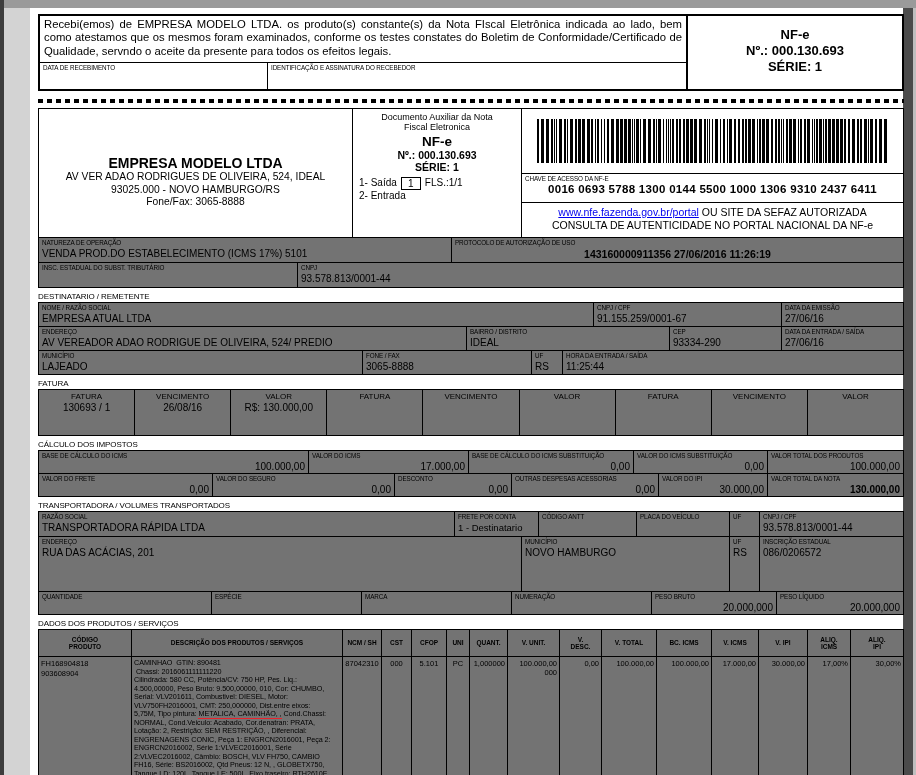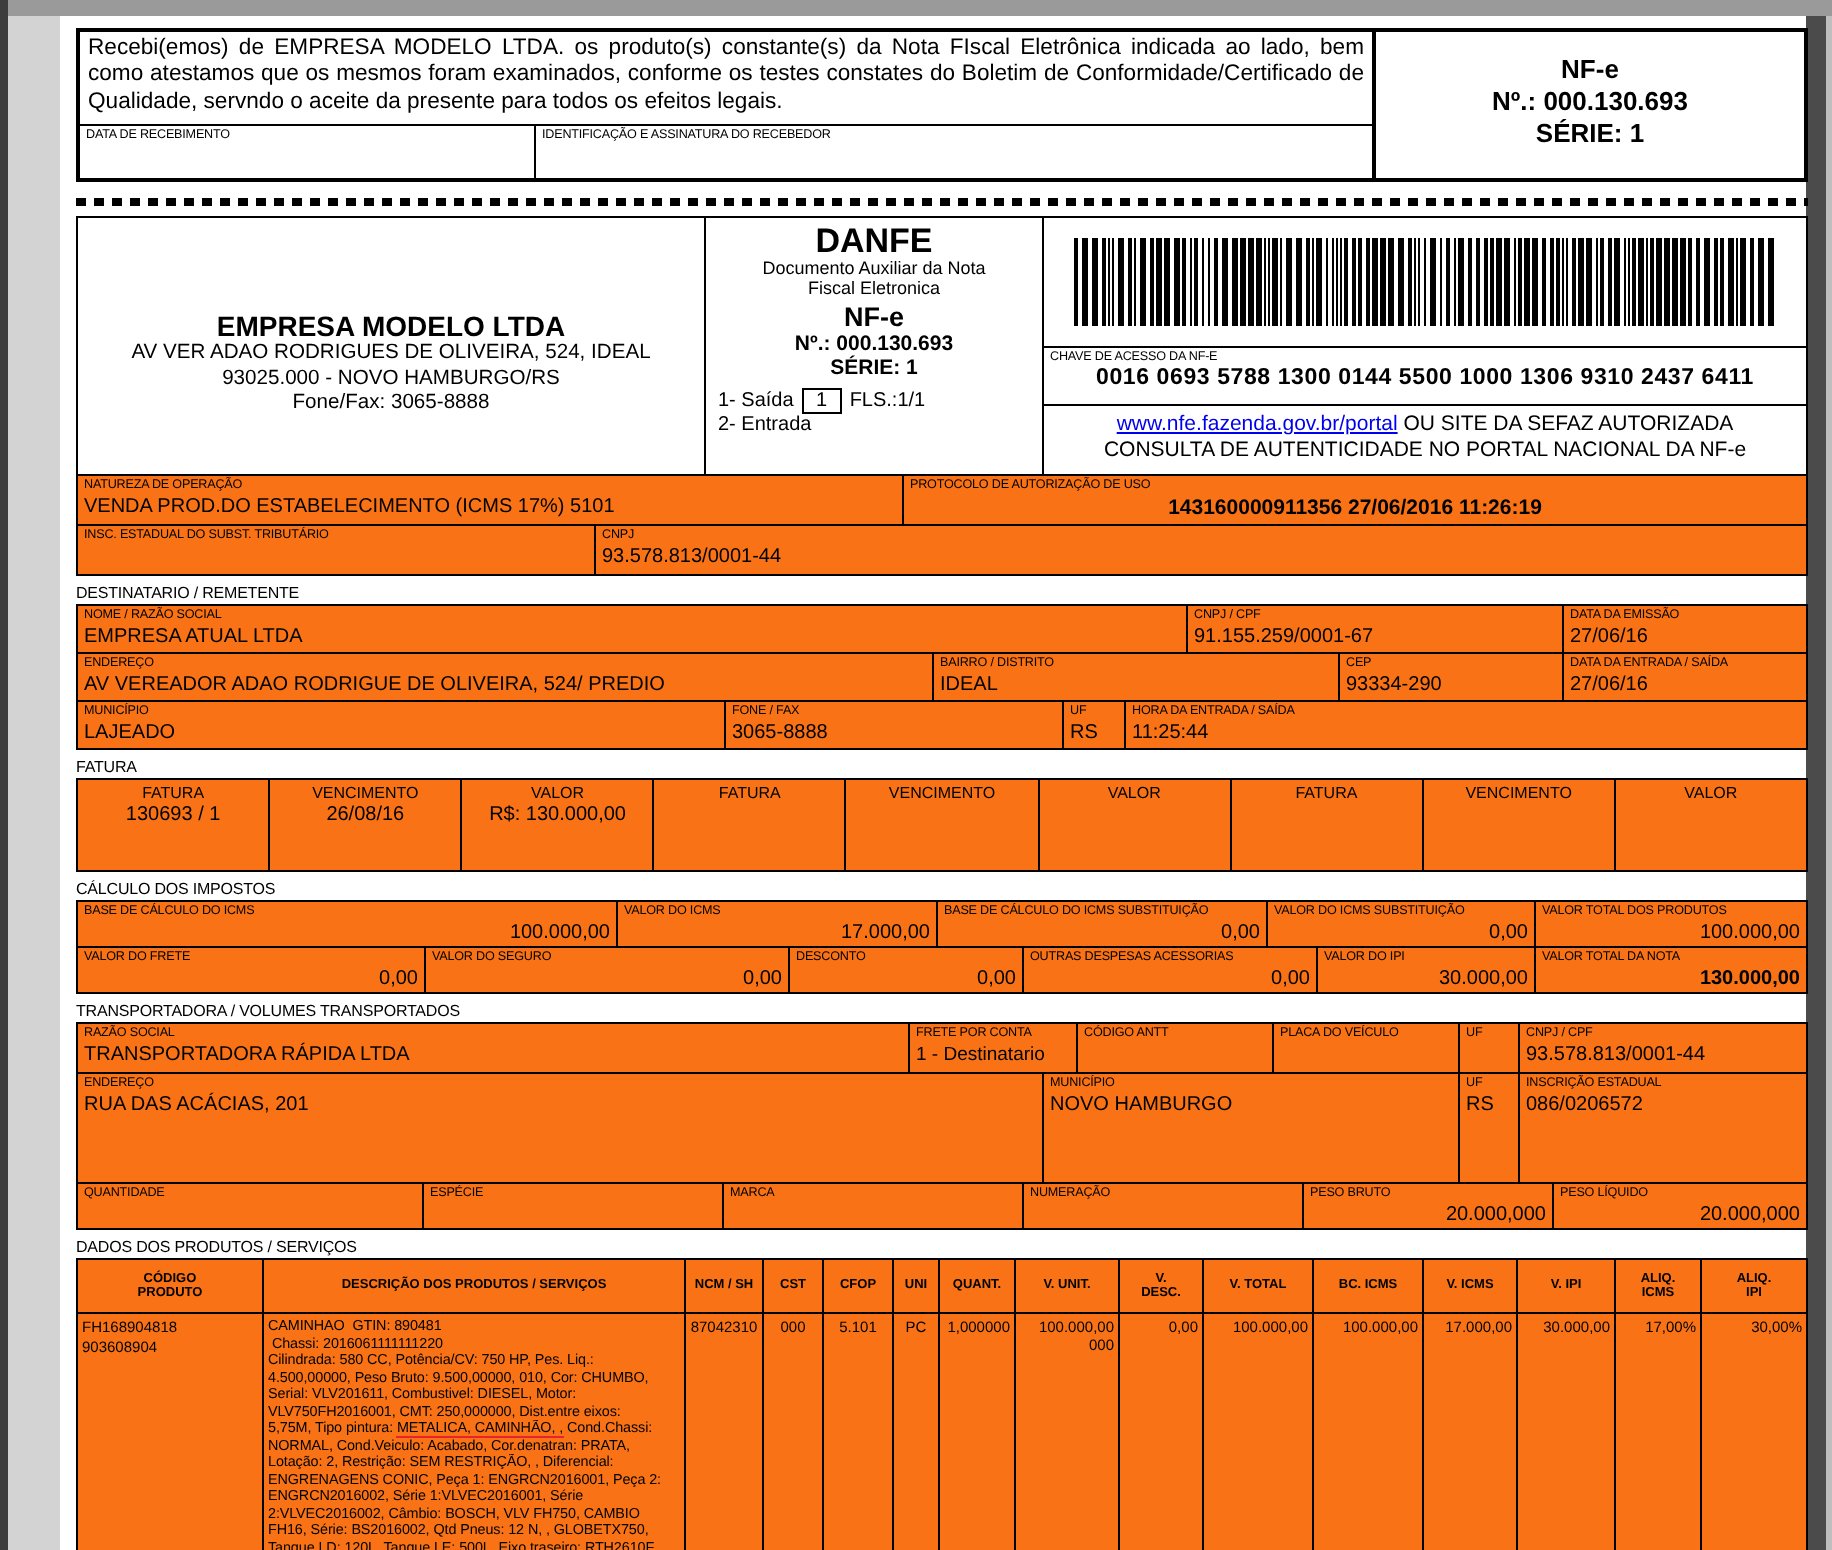--- a/index.html
+++ b/index.html
@@ -11,21 +11,21 @@
   
   .frame-left-dark  { position:absolute; left:0; top:0; width:4px; height:775px; background:#3d3d3d; }
   .frame-top        { position:absolute; left:4px; top:0; width:912px; height:8px; background:#9a9a9a; }
   .frame-left-light { position:absolute; left:4px; top:8px; width:26px; height:767px; background:#d3d3d3; }
   .frame-right-dark { position:absolute; left:903px; top:8px; width:10px; height:767px; background:#4b4b4b; }
   .frame-right-sliver { position:absolute; left:913px; top:8px; width:3px; height:767px; background:#bfbfbf; }
 
   .doc { position:absolute; left:38px; top:14px; width:866px; }
 
   
-  .trow { display:flex; border:1px solid #000; background:#f97316; }
+  .trow { display:flex; border:1px solid #000; background:#737373; }
   .trow.mt { margin-top:-1px; }
   .c { border-left:1px solid #000; padding:1px 3px; overflow:hidden; flex:none; }
   .c:first-child { border-left:none; }
   .lbl { font-size:6.3px; line-height:7.5px; letter-spacing:-0.1px; white-space:nowrap; }
   .val { font-size:10px; line-height:11px; margin-top:1px; white-space:nowrap; }
   .num { text-align:right; }
   .bold { font-weight:bold; }
   .sec { font-size:8px; line-height:9px; margin:4px 0 1px 0; letter-spacing:-0.1px; }
 
   
@@ -44,21 +44,21 @@
   .header-block { display:flex; height:130px; }
   .emitter-box { width:315px; border:1px solid #000; display:flex; flex-direction:column; justify-content:center; text-align:center; padding-top:18px; }
   .emitter-name { font-weight:bold; font-size:14px; line-height:16px; }
   .emitter-line { font-size:10.3px; line-height:12.5px; }
   .danfe-box { width:170px; margin-left:-1px; border:1px solid #000; text-align:center; padding-top:3px; }
   .danfe-title { font-weight:bold; font-size:17px; line-height:17px; }
   .danfe-sub { font-size:9px; line-height:10px; }
   .danfe-nfe { font-weight:bold; font-size:13.5px; line-height:15px; margin-top:2px; }
   .danfe-num, .danfe-serie { font-weight:bold; font-size:10.5px; line-height:12px; }
   .saida-area { text-align:left; padding:4px 4px 0 6px; font-size:10px; line-height:12px; }
-  .saida-line1 { display:flex; align-items:center; }
+  .saida-line1 { display:flex; align-items:flex-start; }
   .tipo-box { display:inline-block; width:20px; height:13px; border:1px solid #000; text-align:center; font-size:10px; line-height:12px; margin:0 4px; }
   .right-col { flex:1; margin-left:-1px; display:flex; flex-direction:column; }
   .barcode-box { border:1px solid #000; height:66px; display:flex; align-items:center; justify-content:center; }
   .barcode { width:352px; height:44px; display:flex; align-items:stretch; }
   .barcode .b { background:#000; height:100%; flex:none; }
   .barcode .g { background:transparent; height:100%; flex:none; }
   .key-box { border:1px solid #000; margin-top:-1px; height:30px; padding:1px 3px; }
   .key-value { font-weight:bold; font-size:11.5px; line-height:13px; text-align:center; letter-spacing:0.3px; }
   .consulta-box { border:1px solid #000; margin-top:-1px; flex:1; text-align:center; font-size:10.5px; line-height:13px; padding-top:3px; }
   .portal-link { color:#0000ee; text-decoration:underline; cursor:pointer; }
@@ -140,21 +140,20 @@
   <div class="dashed-sep"></div>
 
   <div class="header-block">
     <div class="emitter-box">
       <div class="emitter-name">EMPRESA MODELO LTDA</div>
       <div class="emitter-line">AV VER ADAO RODRIGUES DE OLIVEIRA, 524, IDEAL</div>
       <div class="emitter-line">93025.000 - NOVO HAMBURGO/RS</div>
       <div class="emitter-line">Fone/Fax: 3065-8888</div>
     </div>
     <div class="danfe-box">
-      <div class="danfe-title">DANFE</div>
       <div class="danfe-sub">Documento Auxiliar da Nota</div>
       <div class="danfe-sub">Fiscal Eletronica</div>
       <div class="danfe-nfe">NF-e</div>
       <div class="danfe-num">Nº.: 000.130.693</div>
       <div class="danfe-serie">SÉRIE: 1</div>
       <div class="saida-area">
         <div class="saida-line1">
           <span>1- Saída</span>
           <span class="tipo-box">1</span>
           <span>FLS.:1/1</span>

